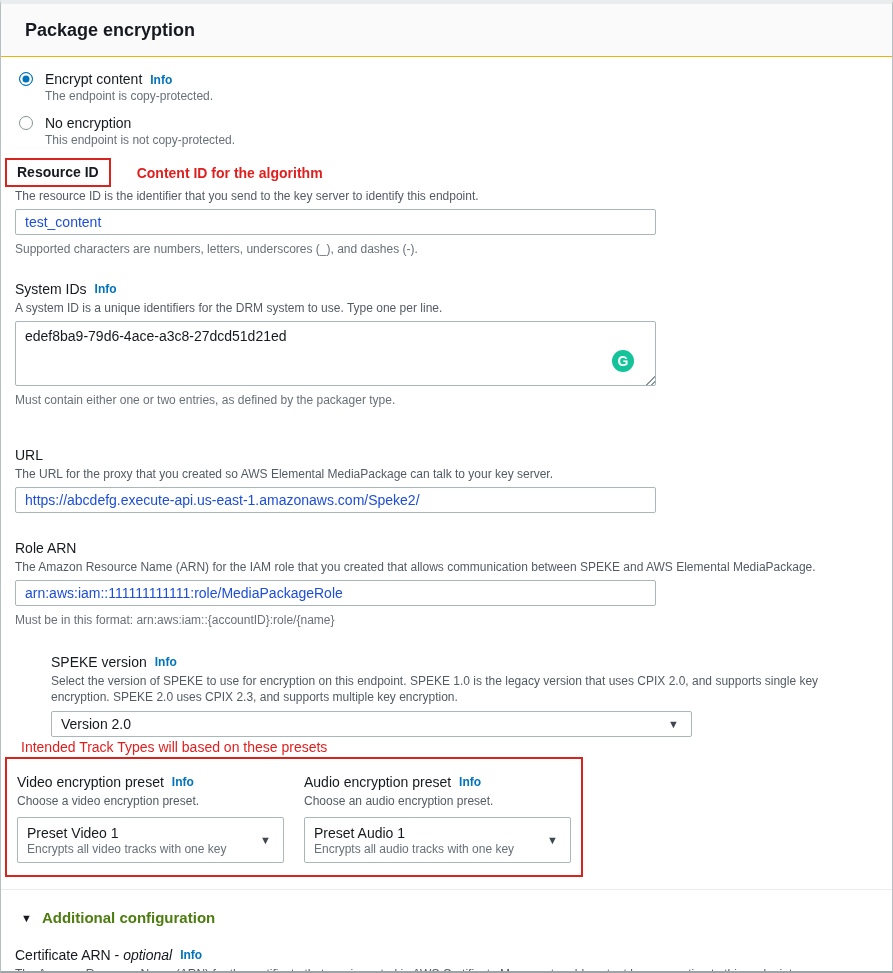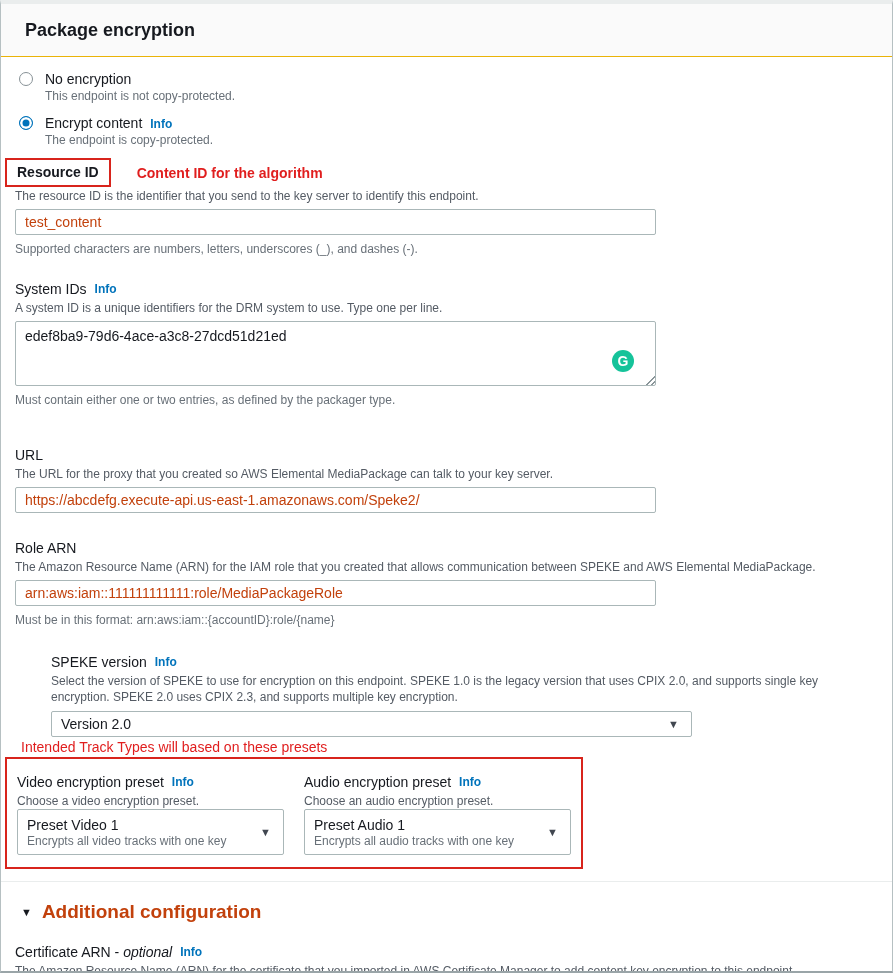--- a/index.html
+++ b/index.html
@@ -46,21 +46,21 @@
 
   .label-row { display: flex; align-items: center; }
   .field-label { font-size: 14px; color: #16191f; line-height: 20px; }
   .desc { font-size: 12px; color: #545b64; line-height: 16px; margin-top: 1px; }
   .hint { font-size: 12px; color: #687078; line-height: 15px; margin-top: 7px; }
 
   .text-input {
     display: block;
     width: 641px; height: 26px;
     border: 1px solid #aab7b8; border-radius: 2px;
-    padding: 0 9px; font-size: 14px; color: #c2410c;
+    padding: 0 9px; font-size: 14px; color: #1d4ed8;
     font-family: "Liberation Sans", "DejaVu Sans", sans-serif;
     margin-top: 5px; background: #fff; outline: none;
   }
   .textarea-wrap { position: relative; width: 641px; margin-top: 5px; }
   .sys-textarea {
     display: block; width: 641px; height: 65px;
     border: 1px solid #aab7b8; border-radius: 2px;
     padding: 6px 9px; font-size: 14px; color: #16191f;
     font-family: "Liberation Sans", "DejaVu Sans", sans-serif;
     resize: none; outline: none;
@@ -101,61 +101,61 @@
 
   .presets-annotation { margin: 2px 0 2px 6px; font-size: 14px; }
   .presets-box {
     border: 2px solid #d8241c;
     width: 578px; margin-left: -10px;
     padding: 13px 6px 12px 10px;
     display: flex; gap: 20px;
   }
   .preset-col { width: 267px; }
   .preset-select {
-    width: 267px; height: 46px;
+    margin-top: 8px; width: 267px; height: 46px;
     border: 1px solid #aab7b8; border-radius: 2px;
     display: flex; align-items: center; justify-content: space-between;
     padding: 0 12px 0 9px; background: #fff; cursor: pointer;
   }
   .preset-value { font-size: 14px; color: #16191f; line-height: 18px; }
   .preset-sub { font-size: 12px; color: #687078; line-height: 15px; }
 
   .divider { border-top: 1px solid #eaeded; margin: 12px -14px 0 -14px; }
 
   .expander { display: flex; align-items: center; margin: 19px 0 0 6px; cursor: pointer; }
   .expander-triangle { font-size: 11px; color: #16191f; margin-right: 10px; }
-  .expander-label { font-size: 19px; font-weight: 700; color: #c2410c; }
+  .expander-label { font-size: 15px; font-weight: 700; color: #4d7c0f; }
 
   .cert-section { margin-top: 19px; }
   .italic { font-style: italic; }
 </style>
 </head>
 <body>
 
 <div class="panel">
 
   <div class="panel-header">
     <div class="panel-title">Package encryption</div>
   </div>
 
   <div class="content">
 
     <div class="radio-group" style="margin-bottom:5px;">
       <div class="radio-item">
+        <span class="radio-circle selected"></span>
+        <span>
+          <span class="radio-label">Encrypt content</span><a class="info-link">Info</a>
+          <div class="radio-desc">The endpoint is copy-protected.</div>
+        </span>
+      </div>
+      <div class="radio-item">
         <span class="radio-circle"></span>
         <span>
           <span class="radio-label">No encryption</span>
           <div class="radio-desc">This endpoint is not copy-protected.</div>
-        </span>
-      </div>
-      <div class="radio-item">
-        <span class="radio-circle selected"></span>
-        <span>
-          <span class="radio-label">Encrypt content</span><a class="info-link">Info</a>
-          <div class="radio-desc">The endpoint is copy-protected.</div>
         </span>
       </div>
     </div>
 
     <div class="section">
       <div class="label-row resource-label-row">
         <span class="red-box-label">
           <span class="field-label">Resource ID</span>
         </span>
         <span class="annotation-red">Content ID for the algorithm</span>

